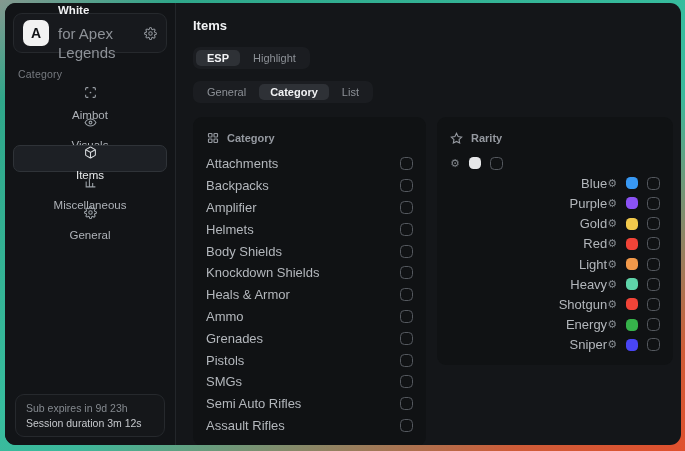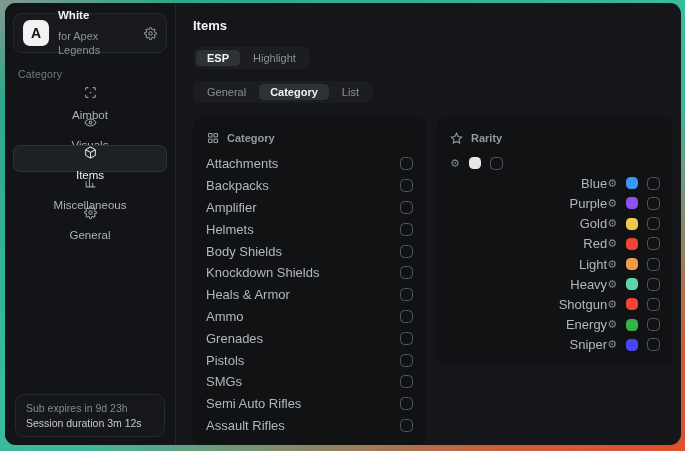--- a/index.html
+++ b/index.html
@@ -17,21 +17,21 @@
   
   .sidebar { width:171px; flex:0 0 171px; background:#121417; border-right:1px solid #23262a; position:relative; }
   .sb-header {
     margin:10px 8px 0 8px; height:40px; border:1px solid #26292d; border-radius:9px;
     background:#17191d; display:flex; align-items:center; padding:0 9px; gap:9px;
   }
   .logo { width:26px; height:26px; background:#f2f2f2; border-radius:7px; display:flex; align-items:center; justify-content:center;
           color:#121417; font-weight:700; font-size:14px; }
   .sb-title-block { flex:1; line-height:1.25; }
   .sb-app-name { color:#f0f1f3; font-size:11.5px; font-weight:700; }
-  .sb-app-sub { color:#8d9197; font-size:11px;margin-top:8px; }
+  .sb-app-sub { color:#8d9197; font-size:15px;margin-top:8px; }
   .sb-gear { color:#8d9197; font-size:13px; cursor:pointer; }
   .sb-section { margin:15px 0 5px 13px; color:#75797f; font-size:10.5px; letter-spacing:.2px; }
   .nav { display:flex; flex-direction:column; gap:3px; padding:0 8px; }
   .nav-item {
     display:flex; align-items:center; gap:10px; height:27px; padding:0 9px;
     color:#aeb2b8; font-size:11.5px; border:1px solid transparent; border-radius:7px; cursor:pointer;flex-direction:column;
   }
   .nav-item .nv-icon { width:14px; height:14px; display:inline-flex; align-items:center; justify-content:center; color:#9aa0a6; }
   .nav-item.active { background:#1d2025; border-color:#2f3338; color:#e9ebed; }
   .nav-item.active .nv-icon { color:#d7dadd; }

